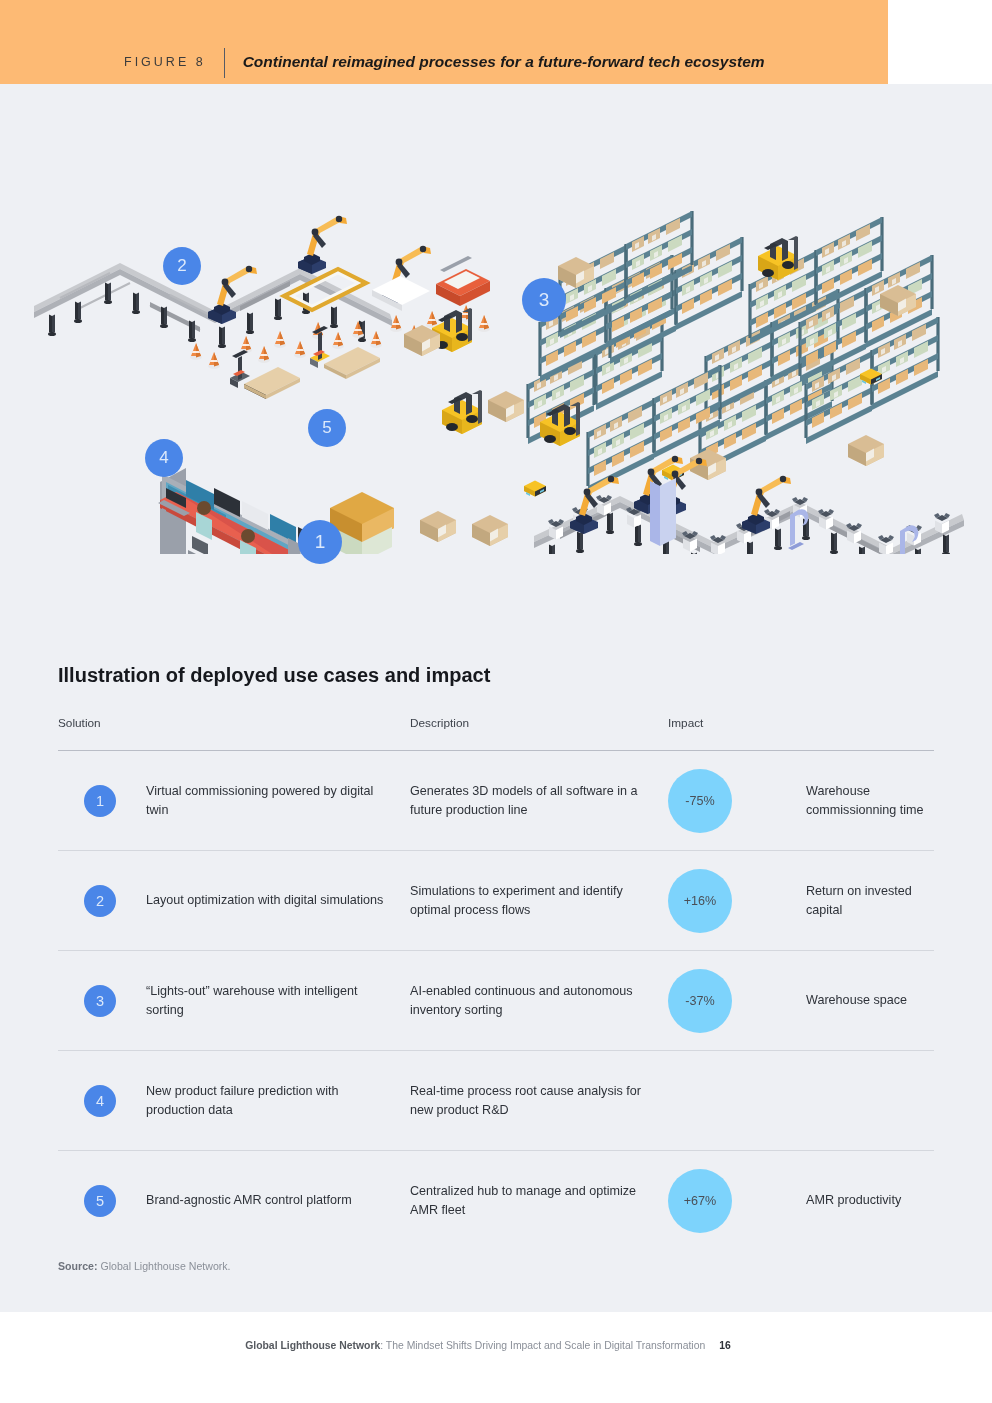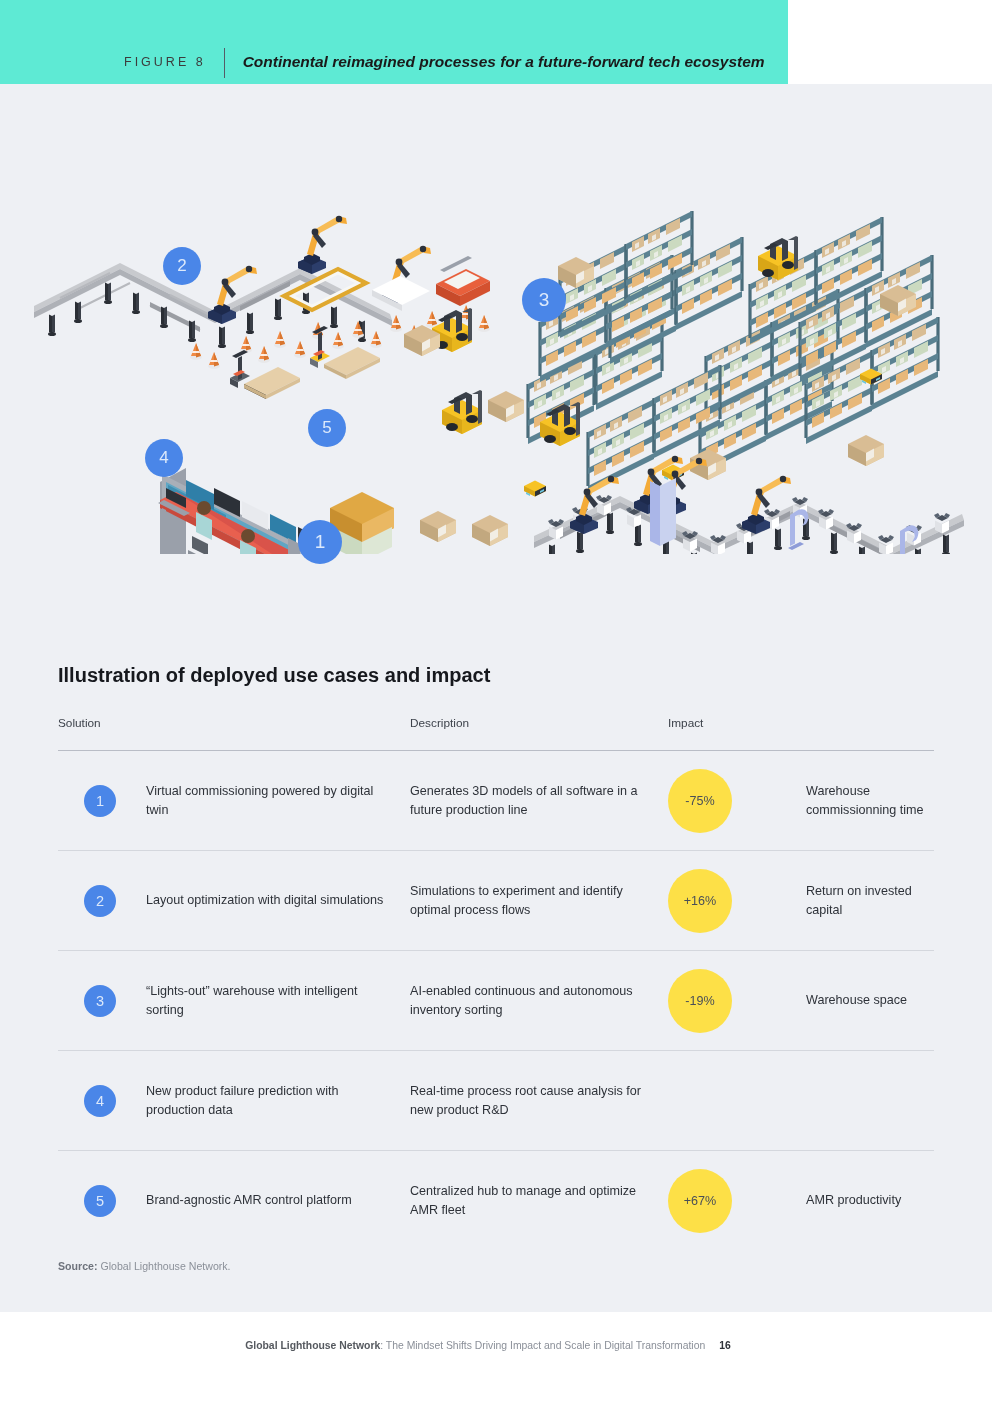--- a/index.html
+++ b/index.html
@@ -8,22 +8,22 @@
     width:992px;height:1403px;
     background:#ffffff;
     font-family:"Liberation Sans", sans-serif;
     -webkit-font-smoothing:antialiased;
     overflow:hidden;
     position:relative;
   }
 
   
   .fig-header{
-    position:absolute;left:0;top:0;width:788px;height:84px;
-    background:#5eead4;
+    position:absolute;left:0;top:0;width:888px;height:84px;
+    background:#fdba74;
   }
   .fig-header-inner{
     position:absolute;left:124px;top:48px;
     display:flex;align-items:center;height:28px;
   }
   .fig-label{
     font-size:12.5px;letter-spacing:3.0px;color:#3c3c3c;
     font-weight:400;white-space:nowrap;
   }
   .fig-rule{
@@ -103,21 +103,21 @@
     margin-left:30px;
     font-size:12.6px;color:#2e3239;line-height:19px;
     max-width:250px;
   }
   .desc-text{
     font-size:12.6px;color:#2e3239;line-height:19px;
     max-width:245px;
   }
   .bubble{
     width:64px;height:64px;border-radius:50%;
-    background:#fde047;
+    background:#7dd3fc;
     display:flex;align-items:center;justify-content:center;
     font-size:12.6px;color:#4a4f57;
     flex:0 0 auto;
   }
   .imp-text{
     margin-left:74px;
     font-size:12.6px;color:#2e3239;line-height:19px;
     max-width:140px;
   }
 
@@ -519,21 +519,21 @@
 
     <div class="row">
       <div class="c-sol">
         <div class="row-badge">3</div>
         <div class="sol-text">“Lights-out” warehouse with intelligent sorting</div>
       </div>
       <div class="c-desc">
         <div class="desc-text">AI-enabled continuous and autonomous inventory sorting</div>
       </div>
       <div class="c-imp">
-        <div class="bubble">-19%</div>
+        <div class="bubble">-37%</div>
         <div class="imp-text">Warehouse space</div>
       </div>
     </div>
 
     <div class="row">
       <div class="c-sol">
         <div class="row-badge">4</div>
         <div class="sol-text">New product failure prediction with production data</div>
       </div>
       <div class="c-desc">

